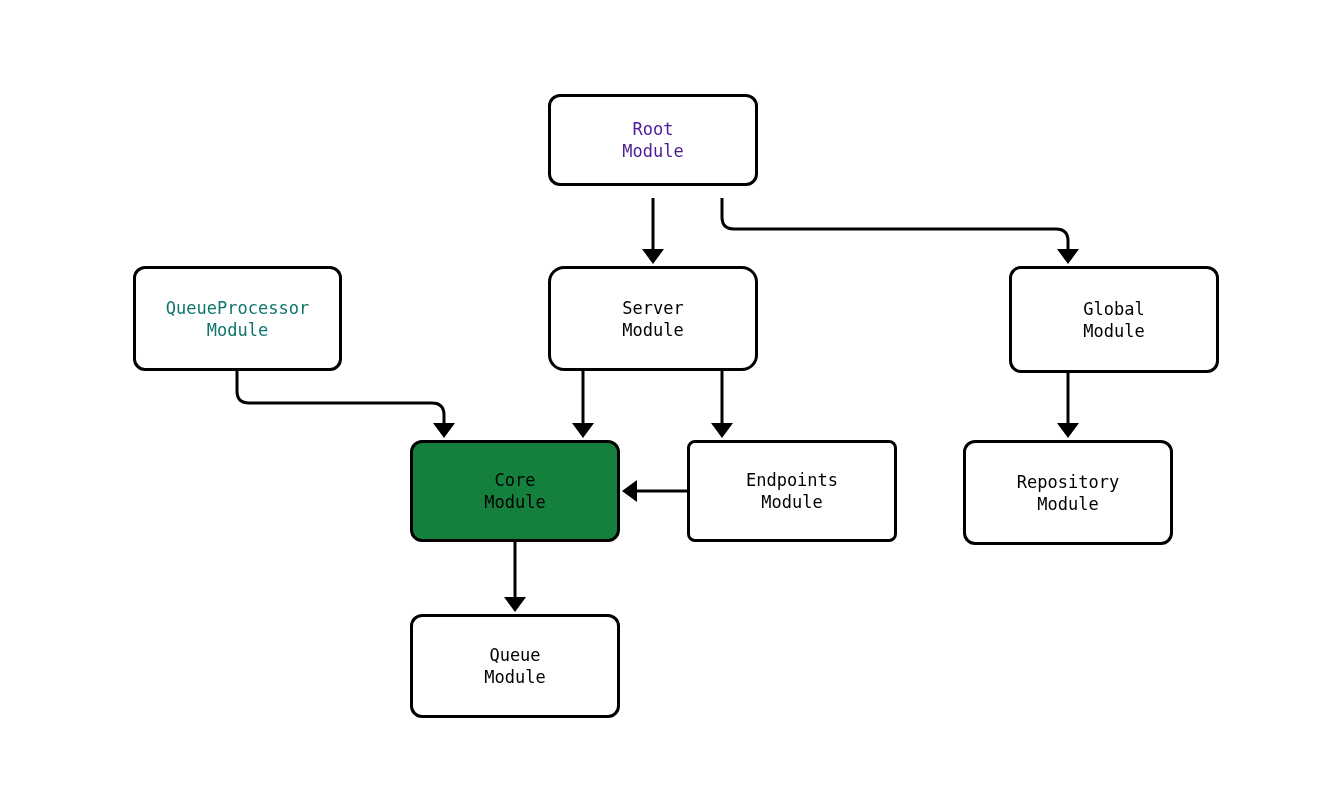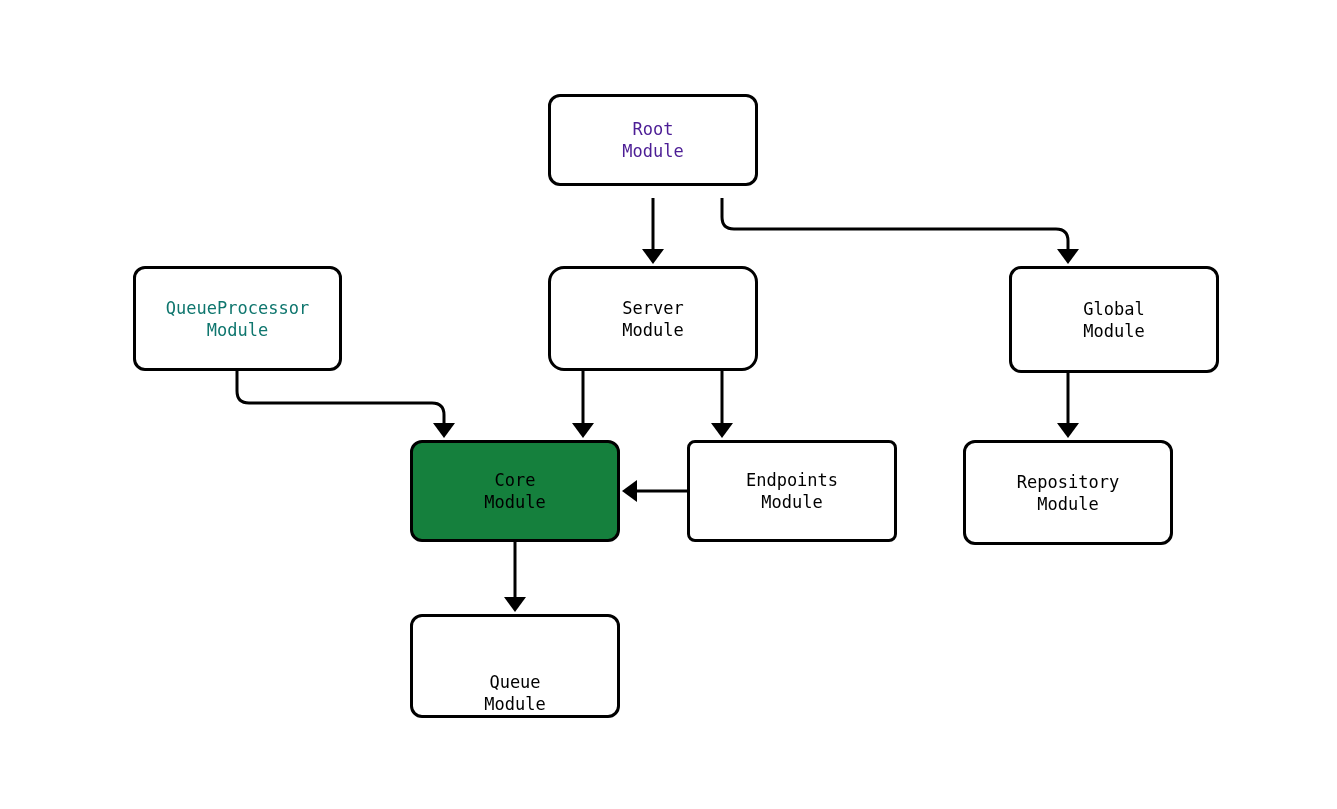--- a/index.html
+++ b/index.html
@@ -112,19 +112,19 @@
         <span class="node-line">Module</span>
       </div>
       <div class="node-box" style="left: 687px; top: 440px; width: 210px; height: 102px; border-color: rgb(0, 0, 0); border-width: 3px; border-radius: 8px; color: rgb(0, 0, 0); background: rgb(255, 255, 255);">
         <span class="node-line">Endpoints</span>
         <span class="node-line">Module</span>
       </div>
       <div class="node-box" style="left: 963px; top: 440px; width: 210px; height: 105px; border-color: rgb(0, 0, 0); border-width: 3px; border-radius: 12px; color: rgb(0, 0, 0); background: rgb(255, 255, 255);">
         <span class="node-line">Repository</span>
         <span class="node-line">Module</span>
       </div>
-      <div class="node-box" style="left: 410px; top: 614px; width: 210px; height: 104px; border-color: rgb(0, 0, 0); border-width: 3px; border-radius: 12px; color: rgb(0, 0, 0); background: rgb(255, 255, 255); justify-content: flex-end;">
+      <div class="node-box" style="left: 410px; top: 614px; width: 210px; height: 104px; border-color: rgb(0, 0, 0); border-width: 3px; border-radius: 12px; color: rgb(0, 0, 0); background: rgb(255, 255, 255);">
         <span class="node-line">Queue</span>
         <span class="node-line">Module</span>
       </div>
     </div>
 
 </div>
 
 </body></html>

